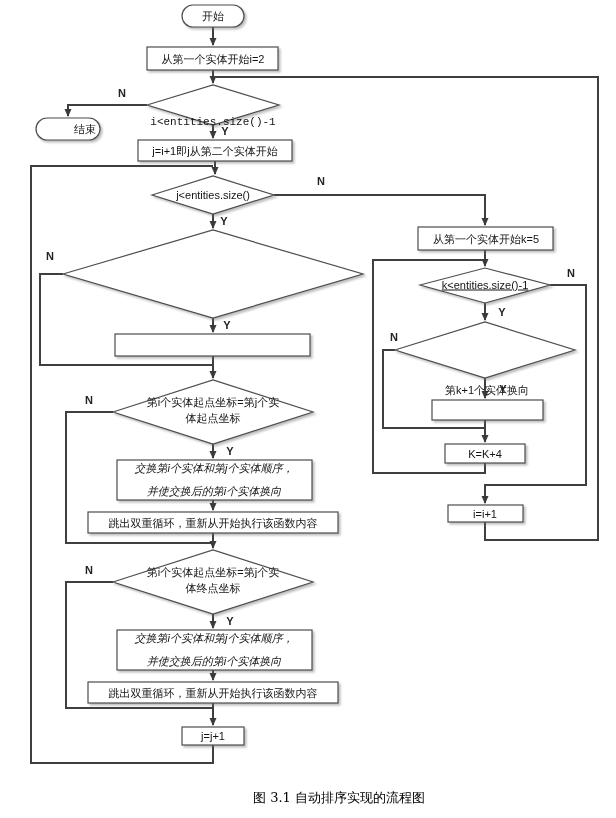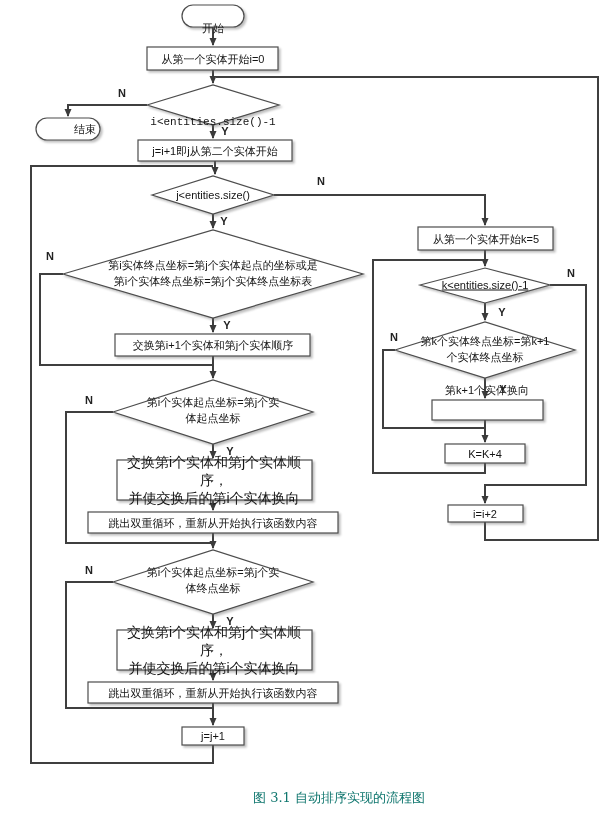--- a/index.html
+++ b/index.html
@@ -10,28 +10,28 @@
   .stage svg{position:absolute;left:0;top:0;}
   .edges path{fill:none;stroke:#3f3f3f;stroke-width:2;}
   .shapes{filter:drop-shadow(2px 2px 1px rgba(110,110,110,0.45));}
   .shapes rect,.shapes polygon{fill:#ffffff;stroke:#4d4d4d;stroke-width:1.2;}
   .t{
     position:absolute;transform:translate(-50%,-50%);
     white-space:pre-line;text-align:center;color:#141414;
     font-size:11px;line-height:15px;
   }
   .t.two{line-height:16px;}
-  .t.wide{line-height:18px;font-size:14px;}
+  .t.wide{line-height:23px;font-size:11px;font-style:italic;}
   .yn{
     position:absolute;transform:translate(-50%,-50%);
     font-size:11px;font-weight:700;color:#222;
   }
   .caption{
     position:absolute;left:62px;right:0;top:789px;text-align:center;
-    font-family:"DejaVu Serif","Liberation Serif",serif;font-size:13px;color:#0f766e;
+    font-family:"DejaVu Serif","Liberation Serif",serif;font-size:13px;color:#000000;
   }
 </style>
 </head>
 <body>
 
 <div class="stage">
 
   <svg width="616" height="818" viewBox="0 0 616 818">
     <defs>
       <marker id="arw" markerWidth="9" markerHeight="8" refX="7" refY="3.5" orient="auto" markerUnits="userSpaceOnUse">
@@ -87,47 +87,42 @@
       <rect x="182" y="727" width="62" height="18"></rect>
       <rect x="418" y="227" width="135" height="23"></rect>
       <polygon points="420,285 485,268 550,285 485,303"></polygon>
       <polygon points="395,350 485,322 575,350 485,378"></polygon>
       <rect x="432" y="400" width="111" height="20"></rect>
       <rect x="445" y="444" width="80" height="19"></rect>
       <rect x="448" y="505" width="75" height="17"></rect>
     </g>
   </svg>
 
-  <div class="t" style="left:213px;top:16px;margin-top:12px;">开始</div>
-  <div class="t" style="left:213px;top:59px;">从第一个实体开始i=0</div>
+  <div class="t" style="left:213px;top:16px;">开始</div>
+  <div class="t" style="left:213px;top:59px;">从第一个实体开始i=2</div>
   <div class="t" style="left:213px;top:122px;font-family:Liberation Mono, monospace;">i&lt;entities.size()-1</div>
   <div class="t" style="left:85px;top:129px;">结束</div>
   <div class="t" style="left:215px;top:151px;">j=i+1即j从第二个实体开始</div>
   <div class="t" style="left:213px;top:195px;">j&lt;entities.size()</div>
-  <div class="t two" style="left:213px;top:273px;width:290px;">第i实体终点坐标=第j个实体起点的坐标或是
-第i个实体终点坐标=第j个实体终点坐标表</div>
-  <div class="t" style="left:213px;top:345px;">交换第i+1个实体和第j个实体顺序</div>
   <div class="t two" style="left:213px;top:410px;width:190px;">第i个实体起点坐标=第j个实
 体起点坐标</div>
   <div class="t wide" style="left:214px;top:480px;width:190px;">交换第i个实体和第j个实体顺序，
 并使交换后的第i个实体换向</div>
   <div class="t" style="left:213px;top:523px;">跳出双重循环，重新从开始执行该函数内容</div>
   <div class="t two" style="left:213px;top:580px;width:190px;">第i个实体起点坐标=第j个实
 体终点坐标</div>
   <div class="t wide" style="left:214px;top:650px;width:190px;">交换第i个实体和第j个实体顺序，
 并使交换后的第i个实体换向</div>
   <div class="t" style="left:213px;top:693px;">跳出双重循环，重新从开始执行该函数内容</div>
   <div class="t" style="left:213px;top:736px;">j=j+1</div>
   <div class="t" style="left:486px;top:239px;">从第一个实体开始k=5</div>
   <div class="t" style="left:485px;top:285px;text-decoration:underline;">k&lt;entities.size()-1</div>
-  <div class="t two" style="left:485px;top:349px;width:170px;">第k个实体终点坐标=第k+1
-个实体终点坐标</div>
   <div class="t" style="left:487px;top:390px;text-align:center;">第k+1个实体换向</div>
   <div class="t" style="left:485px;top:454px;">K=K+4</div>
-  <div class="t" style="left:485px;top:514px;">i=i+2</div>
+  <div class="t" style="left:485px;top:514px;">i=i+1</div>
 
   <div class="yn" style="left:122px;top:93px;">N</div>
   <div class="yn" style="left:225px;top:131px;">Y</div>
   <div class="yn" style="left:321px;top:181px;">N</div>
   <div class="yn" style="left:224px;top:221px;">Y</div>
   <div class="yn" style="left:50px;top:256px;">N</div>
   <div class="yn" style="left:227px;top:325px;">Y</div>
   <div class="yn" style="left:89px;top:400px;">N</div>
   <div class="yn" style="left:230px;top:451px;">Y</div>
   <div class="yn" style="left:89px;top:570px;">N</div>

